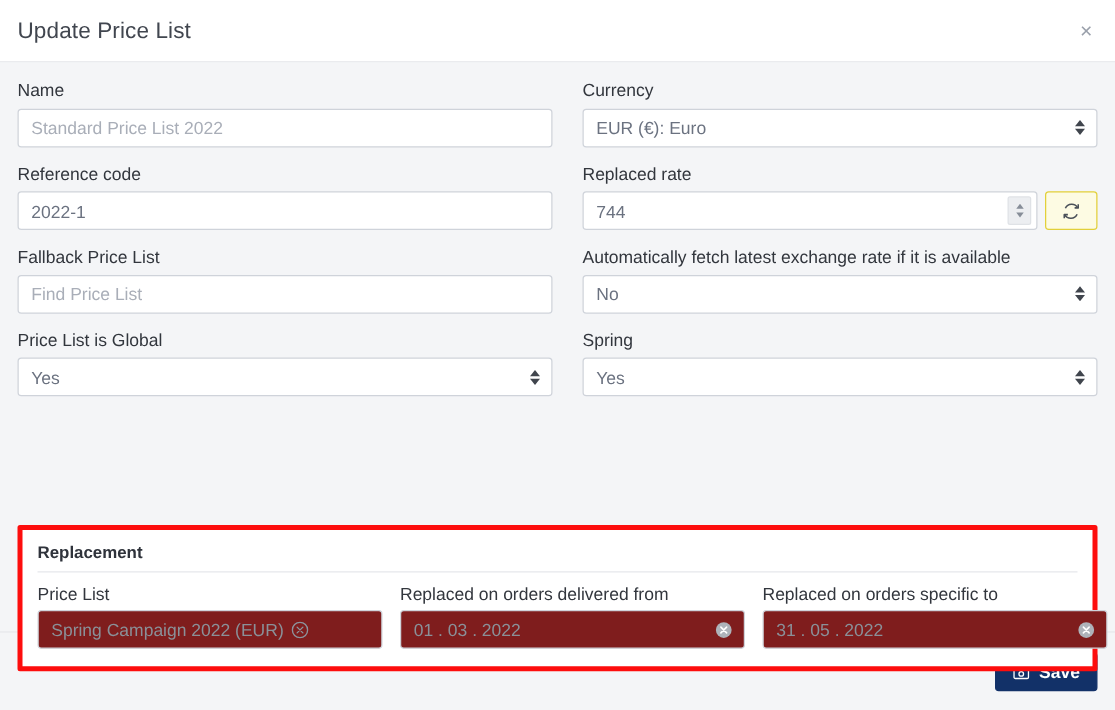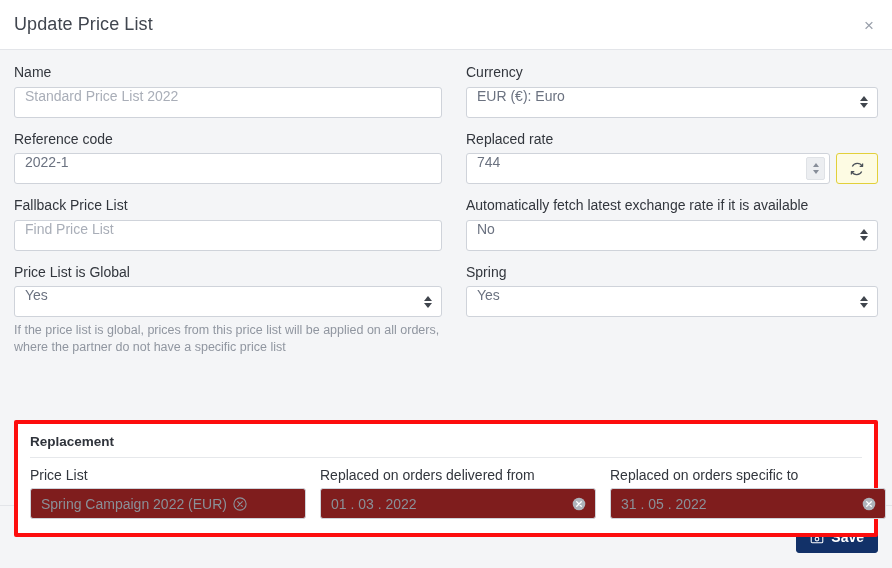--- a/index.html
+++ b/index.html
@@ -72,20 +72,21 @@
     line-height: 1.25;
   }
   .control {
     position: relative;
     width: 100%;
     height: 31px;
     background: #ffffff;
     border: 1px solid #cfd3da;
     border-radius: 3px;
     display: flex;
+    align-items: center;
     padding: 0 10px;
     font-size: 14px;
     color: #6b7280;
     overflow: hidden;
   }
   .control.placeholder { color: #a9aeb8; }
   .control.narrow { width: 428px; }
 
   .chevrons {
     position: absolute;
@@ -269,21 +270,20 @@
 
       <div class="field">
         <label class="field-label">Price List is Global</label>
         <div class="control narrow">
           <span>Yes</span>
           <span class="chevrons">
             <span class="chev up"></span>
               <span class="chev down"></span>
           </span>
         </div>
-        <div class="help-text">If the price list is global, prices from this price list will be applied on all orders, where the partner do not have a specific price list</div>
       </div>
 
     </div>
 
     <div class="col right">
 
       <div class="field">
         <label class="field-label">Currency</label>
         <div class="control">
           <span>EUR (€): Euro</span>

